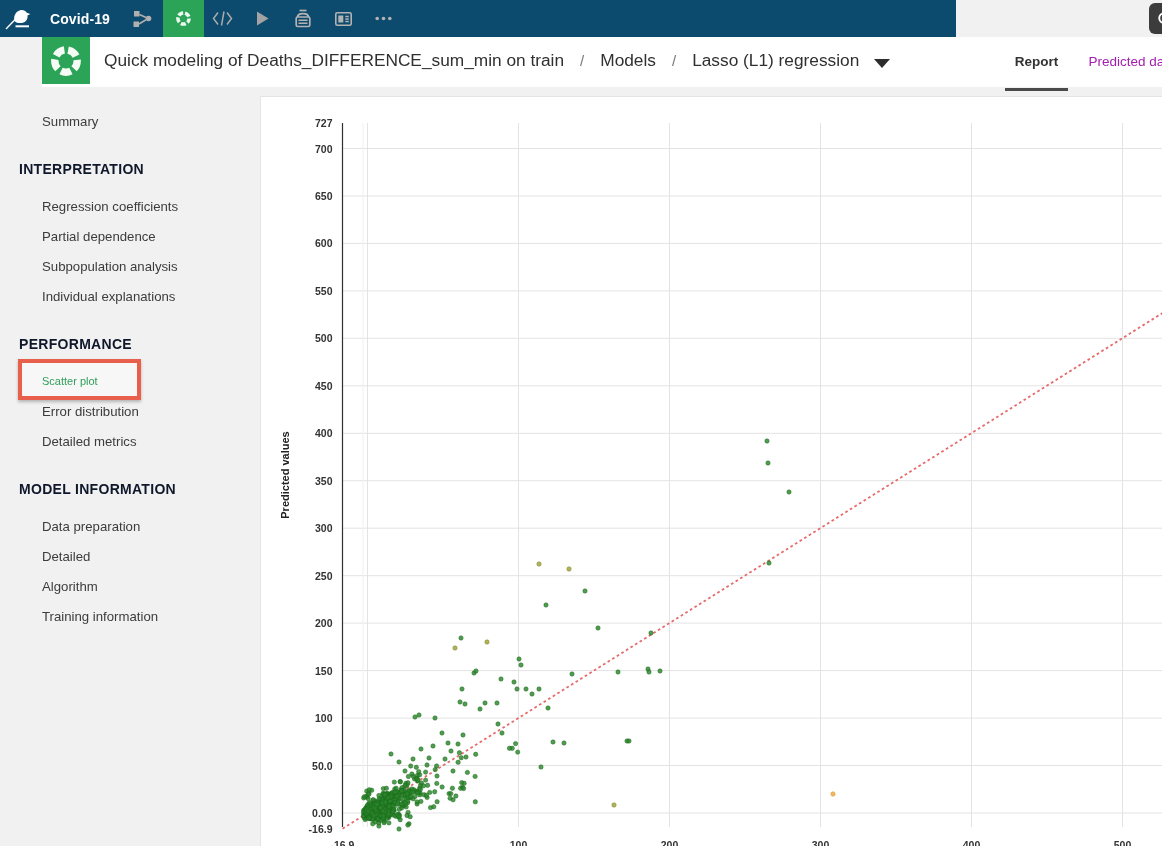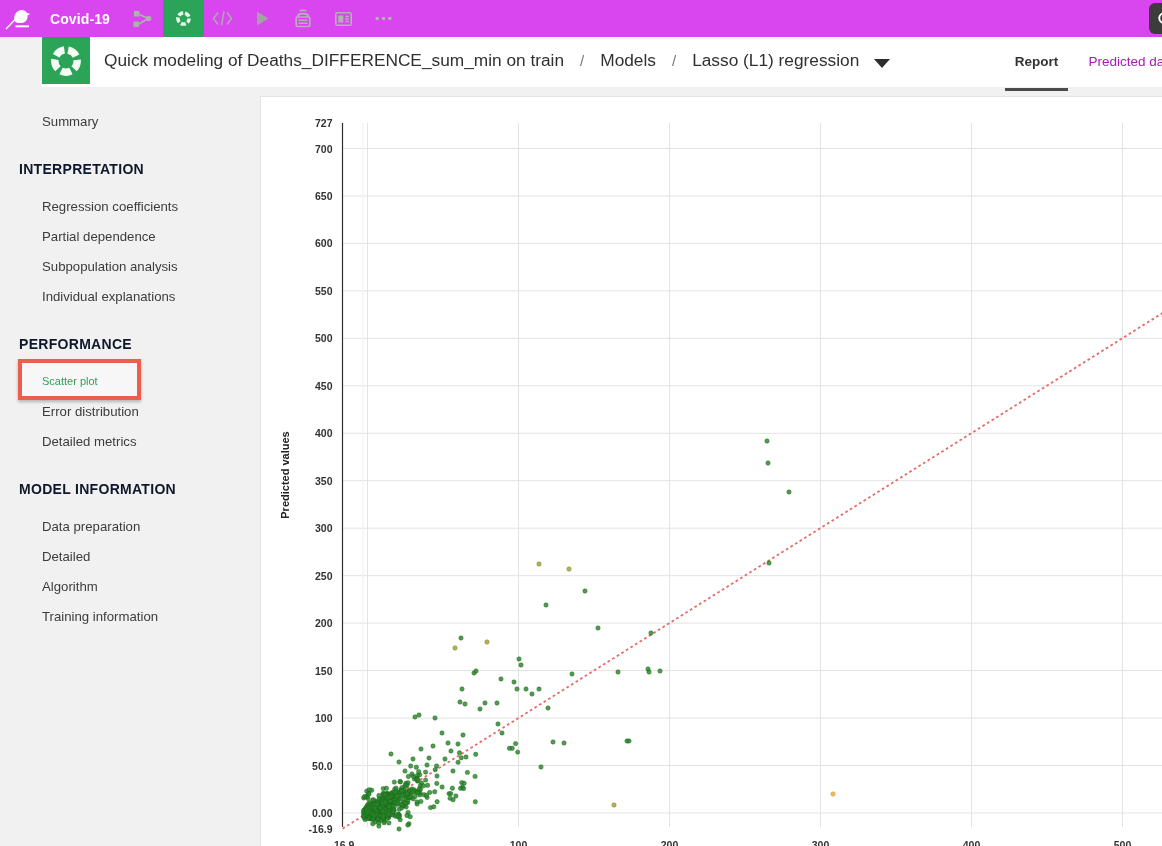--- a/index.html
+++ b/index.html
@@ -1,18 +1,18 @@
 <!DOCTYPE html>
 <html><head>
 <meta charset="utf-8">
 <style>
 * { margin:0; padding:0; box-sizing:border-box; }
 html,body { width:1162px; height:846px; overflow:hidden; font-family:"Liberation Sans",sans-serif; background:#f1f1f2; }
 
-#topbar { position:absolute; left:0; top:0; width:1162px; height:37px; background:#d946ef; }
+#topbar { position:absolute; left:0; top:0; width:956px; height:37px; background:#0c4a6e; }
 #bird { position:absolute; left:48px; top:5px; }
 #projname { position:absolute; left:50px; top:11px; color:#fff; font-size:14px; font-weight:600; letter-spacing:.1px; }
 .tico { position:absolute; top:0; height:37px; width:40px; display:flex; align-items:center; justify-content:center; }
 #greentab { position:absolute; left:163px; top:0; width:41px; height:37px; background:#2ca458; display:flex; align-items:center; justify-content:center; }
 #searchbtn { position:absolute; left:1149px; top:3px; width:32px; height:31px; border-radius:6px; background:#3c3c3c; display:flex; align-items:center; justify-content:center; }
 
 #header { position:absolute; left:0; top:37px; width:1162px; height:50px; background:#fff;margin-left:42px; }
 #hsquare { position:absolute; left:0; top:0; width:48px; height:47px; background:#2ca458; display:flex; align-items:center; justify-content:center; }
 #crumb { position:absolute; left:62px; top:13px; font-size:17.3px; color:#303030; white-space:nowrap; }
 #crumb .sep { color:#777; padding:0 16px; font-size:15px; }

